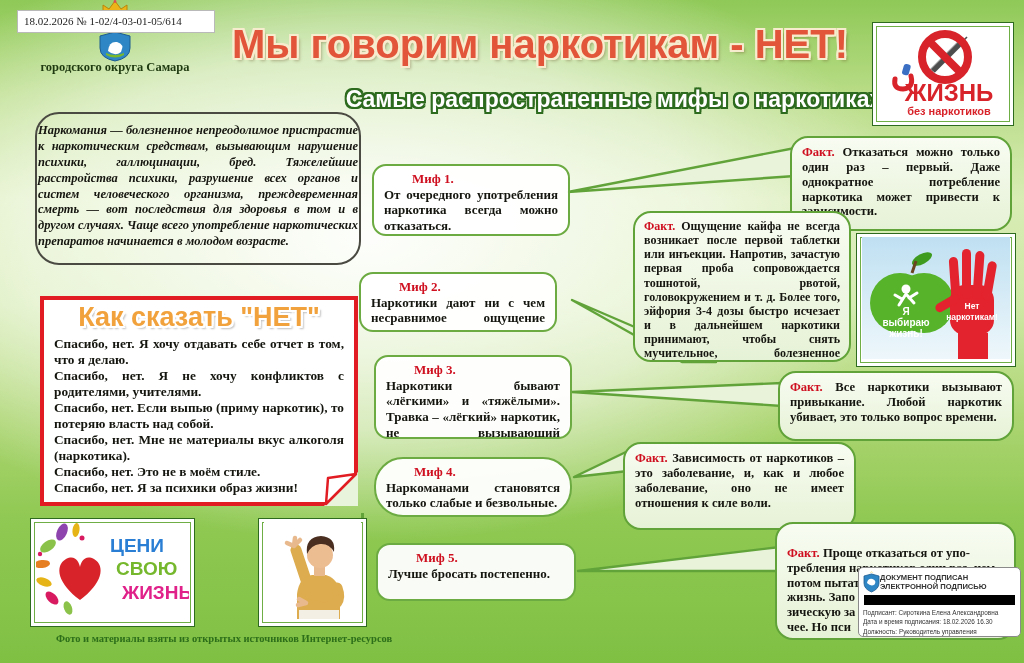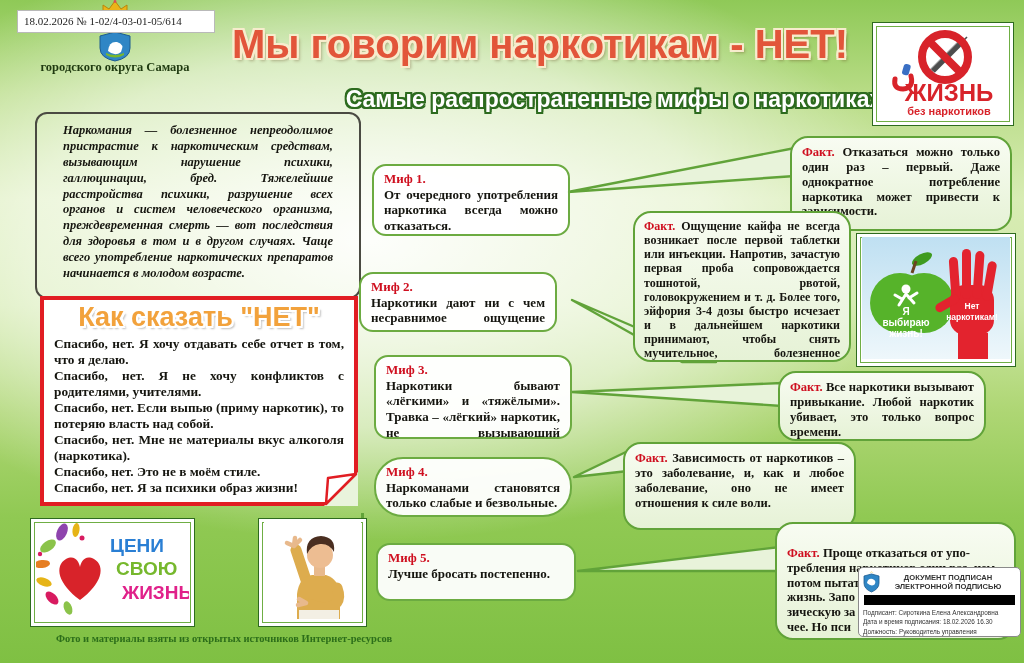--- a/index.html
+++ b/index.html
@@ -26,52 +26,52 @@
     text-shadow:-2px -2px 0 #2d6b1f,2px -2px 0 #2d6b1f,-2px 2px 0 #2d6b1f,2px 2px 0 #2d6b1f,
       0 -2px 0 #2d6b1f,0 2px 0 #2d6b1f,-2px 0 0 #2d6b1f,2px 0 0 #2d6b1f;}
   
   .frame{background:#fff;border:1px solid #2e6b1e;box-shadow:inset 0 0 0 3px #fff,inset 0 0 0 4px #6fae44;z-index:3;}
   .life-box{left:872px;top:22px;width:140px;height:102px;text-align:center;}
   .apple-box{left:856px;top:233px;width:158px;height:132px;}
   .value-box{left:30px;top:518px;width:163px;height:107px;}
   .person-box{left:258px;top:518px;width:107px;height:107px;}
   .frame svg{display:block;margin:3px auto 0;}
   
-  .definition{left:35px;top:112px;width:326px;height:187px;border:2px solid #4a4a42;border-radius:12px;
-    padding:9px 26px;box-sizing:border-box;font-weight:bold;font-style:italic;font-size:12.5px;
+  .definition{left:35px;top:112px;width:326px;height:153px;border:2px solid #4a4a42;border-radius:24px;
+    padding:9px 1px;box-sizing:border-box;font-weight:bold;font-style:italic;font-size:12.5px;
     line-height:1.27;color:#15150f;text-align:justify;z-index:2;overflow:hidden;}
   
   .howto{left:40px;top:296px;width:318px;height:210px;background:#fff;border:4px solid #e11d23;
     box-sizing:border-box;padding:2px 10px 0;z-index:3;overflow:visible;}
   .howto-title{text-align:center;font-family:"Liberation Sans",sans-serif;font-weight:bold;font-size:27px;
     color:#f2a23c;margin:0 0 3px;
     text-shadow:-2px -2px 0 #fff,2px -2px 0 #fff,-2px 2px 0 #fff,2px 2px 0 #fff,
       0 -2px 0 #fff,0 2px 0 #fff,-2px 0 0 #fff,2px 0 0 #fff,3px 3px 2px rgba(0,0,0,.25);}
   .howto-line{display:block;font-weight:bold;font-size:13.3px;line-height:1.2;color:#15150f;text-align:justify;}
   .fold{position:absolute;right:-4px;bottom:-4px;z-index:4;}
   
   .myth{background:rgba(255,255,255,.95);border:2.5px solid #6cab41;border-radius:14px;
     box-sizing:border-box;padding:5px 10px;font-weight:bold;font-size:13px;line-height:1.21;
     color:#15150f;text-align:justify;z-index:2;overflow:hidden;}
-  .myth .lbl{display:block;color:#cf1020;text-align:left;}
+  .myth .lbl{display:block;color:#cf1020;text-align:left;margin-left:28px;}
   
   .fact{background:linear-gradient(180deg,#f8fcf2,#e6f2d6);border:2.5px solid #61a339;border-radius:18px;
     box-sizing:border-box;padding:7px 10px;font-weight:bold;font-size:12.6px;line-height:1.18;
     color:#15150f;text-align:justify;z-index:2;overflow:hidden;}
   .fact .lbl{color:#cf1020;}
   .fact-clipped{text-align:left;white-space:pre-line;}
   .vline{left:361px;top:513px;width:3px;height:94px;background:#61a339;z-index:1;}
   
   .footer{left:56px;top:633px;width:600px;font-weight:bold;font-size:10.5px;color:#2c6e1a;z-index:2;}
   
   .sig{left:858px;top:567px;width:163px;height:70px;background:#fff;border:1px solid #8a8a8a;
     border-radius:5px;box-sizing:border-box;padding:3px 4px;z-index:6;
     font-family:"Liberation Sans",sans-serif;color:#2b2b2b;}
   .sig-head{display:flex;align-items:center;}
-  .sig-title{flex:1;text-align:center;font-size:7.6px;font-weight:bold;line-height:1.25;color:#333;}
+  .sig-title{flex:1;font-size:7.6px;font-weight:bold;line-height:1.25;color:#333;}
   .sig-bar{height:10px;background:#000;margin:2px 1px 3px;}
   .sig-line{font-size:6.4px;line-height:1.45;color:#333;}
   .connectors{left:0;top:0;z-index:1;pointer-events:none;}
   .hdr-emblem{z-index:2;}
 </style>
 </head>
 <body>
 
 <div id="page">
 
@@ -152,21 +152,21 @@
   <div class="abs myth" style="left:376px;top:543px;width:200px;height:58px;">
     <span class="lbl">Миф 5.</span><span>Лучше бросать постепенно.</span>
   </div>
 
   <div class="abs fact" style="left:790px;top:136px;width:222px;height:95px;">
     <span class="lbl">Факт.</span> <span>Отказаться можно только один раз – первый. Даже однократное потребление наркотика может привести к зависимости.</span>
   </div>
   <div class="abs fact" style="left:633px;top:211px;width:218px;height:151px;font-size:12px;padding:6px 9px;">
     <span class="lbl">Факт.</span> <span>Ощущение кайфа не всегда возникает после первой таблетки или инъекции. Напротив, зачастую первая проба сопровождается тошнотой, рвотой, головокружением и т. д. Более того, эйфория 3-4 дозы быстро исчезает и в дальнейшем наркотики принимают, чтобы снять мучительное, болезненное ощущение – ломку.</span>
   </div>
-  <div class="abs fact" style="left:778px;top:371px;width:208px;height:70px;">
+  <div class="abs fact" style="left:778px;top:371px;width:236px;height:70px;">
     <span class="lbl">Факт.</span> <span>Все наркотики вызывают привыкание. Любой наркотик убивает, это только вопрос времени.</span>
   </div>
   <div class="abs fact" style="left:623px;top:442px;width:233px;height:88px;">
     <span class="lbl">Факт.</span> <span>Зависимость от наркотиков – это заболевание, и, как и любое заболевание, оно не имеет отношения к силе воли.</span>
   </div>
   <div class="abs fact fact-clipped" style="left:775px;top:522px;width:241px;height:118px;">
     <span class="lbl">Факт.</span> <span>Проще отказаться от упо-
 требления наркотиков один раз, чем
 потом пытаться сделать это всю
 жизнь. Запо

